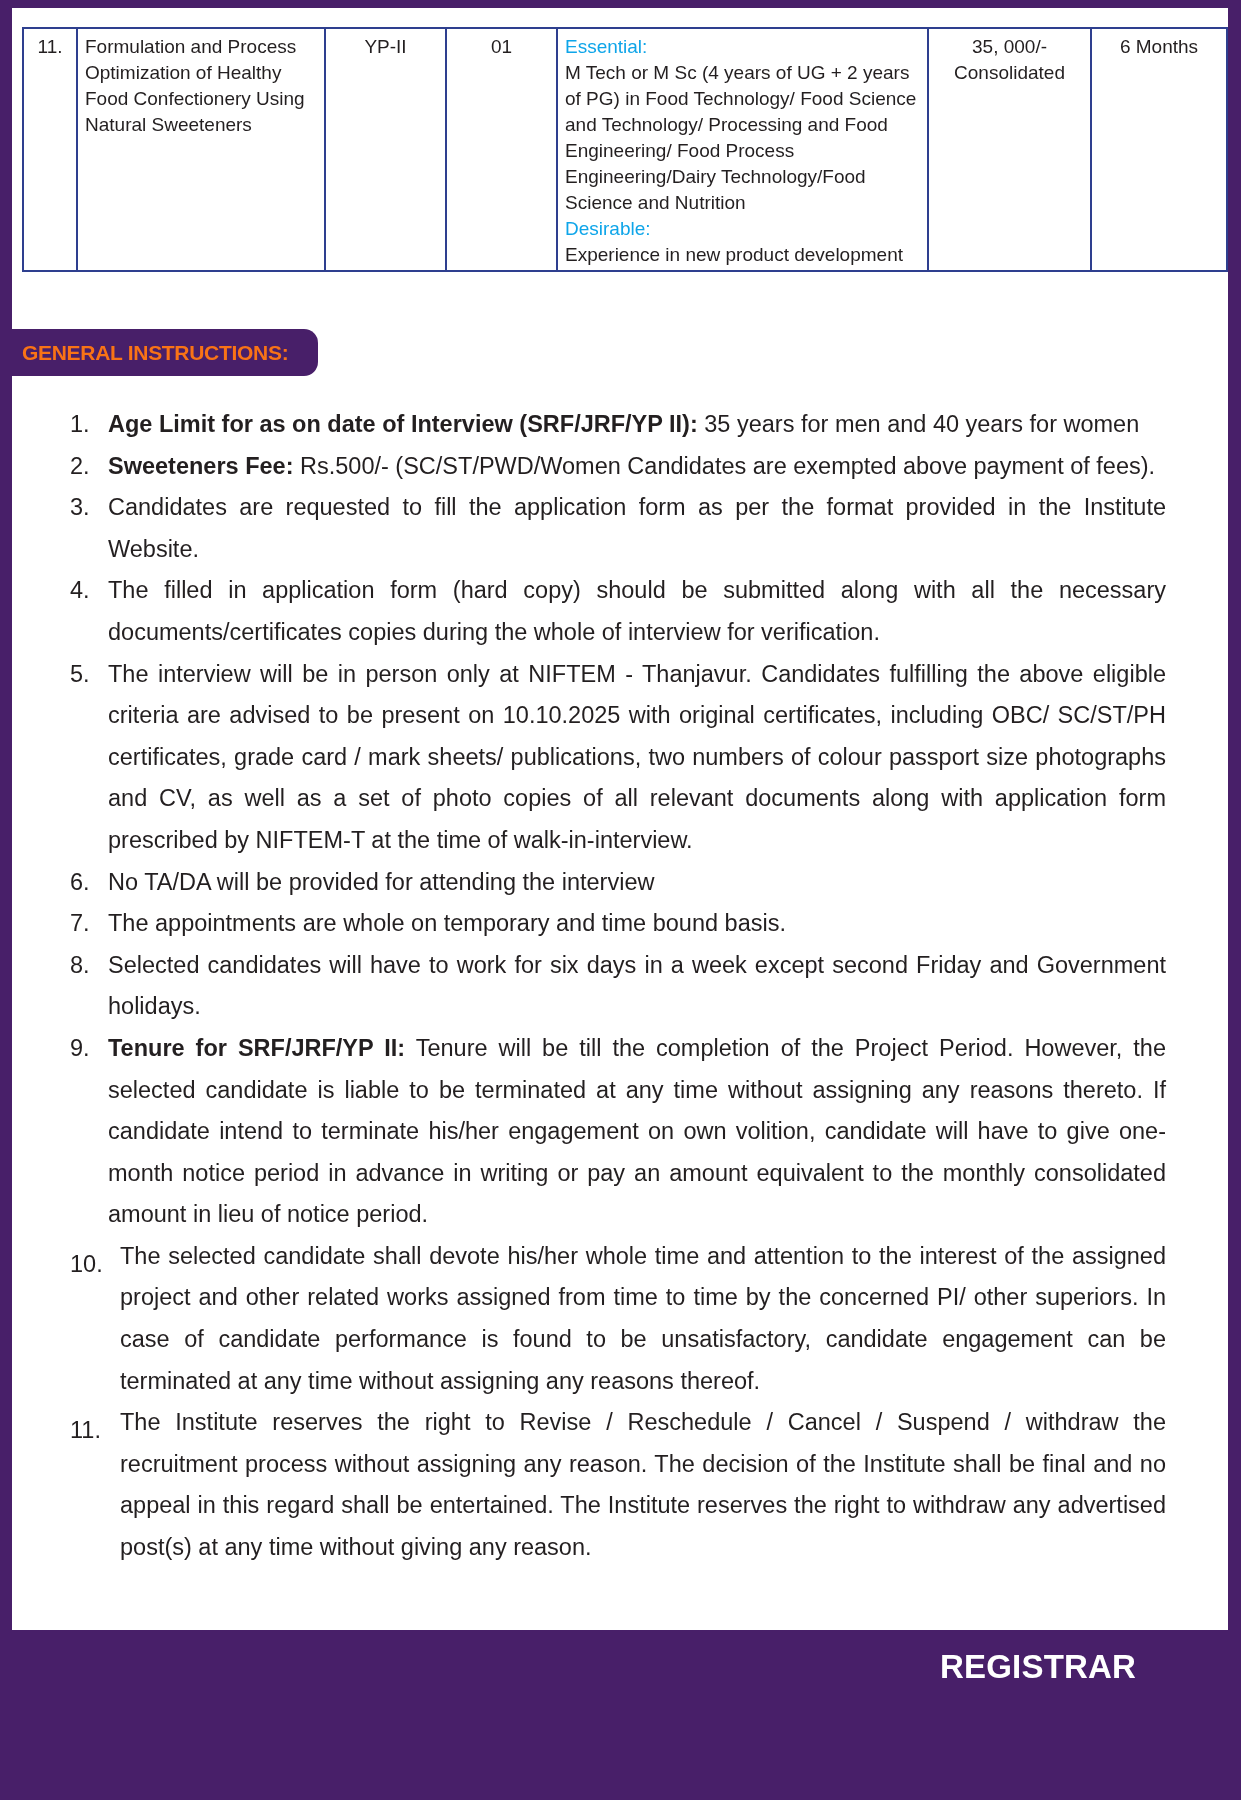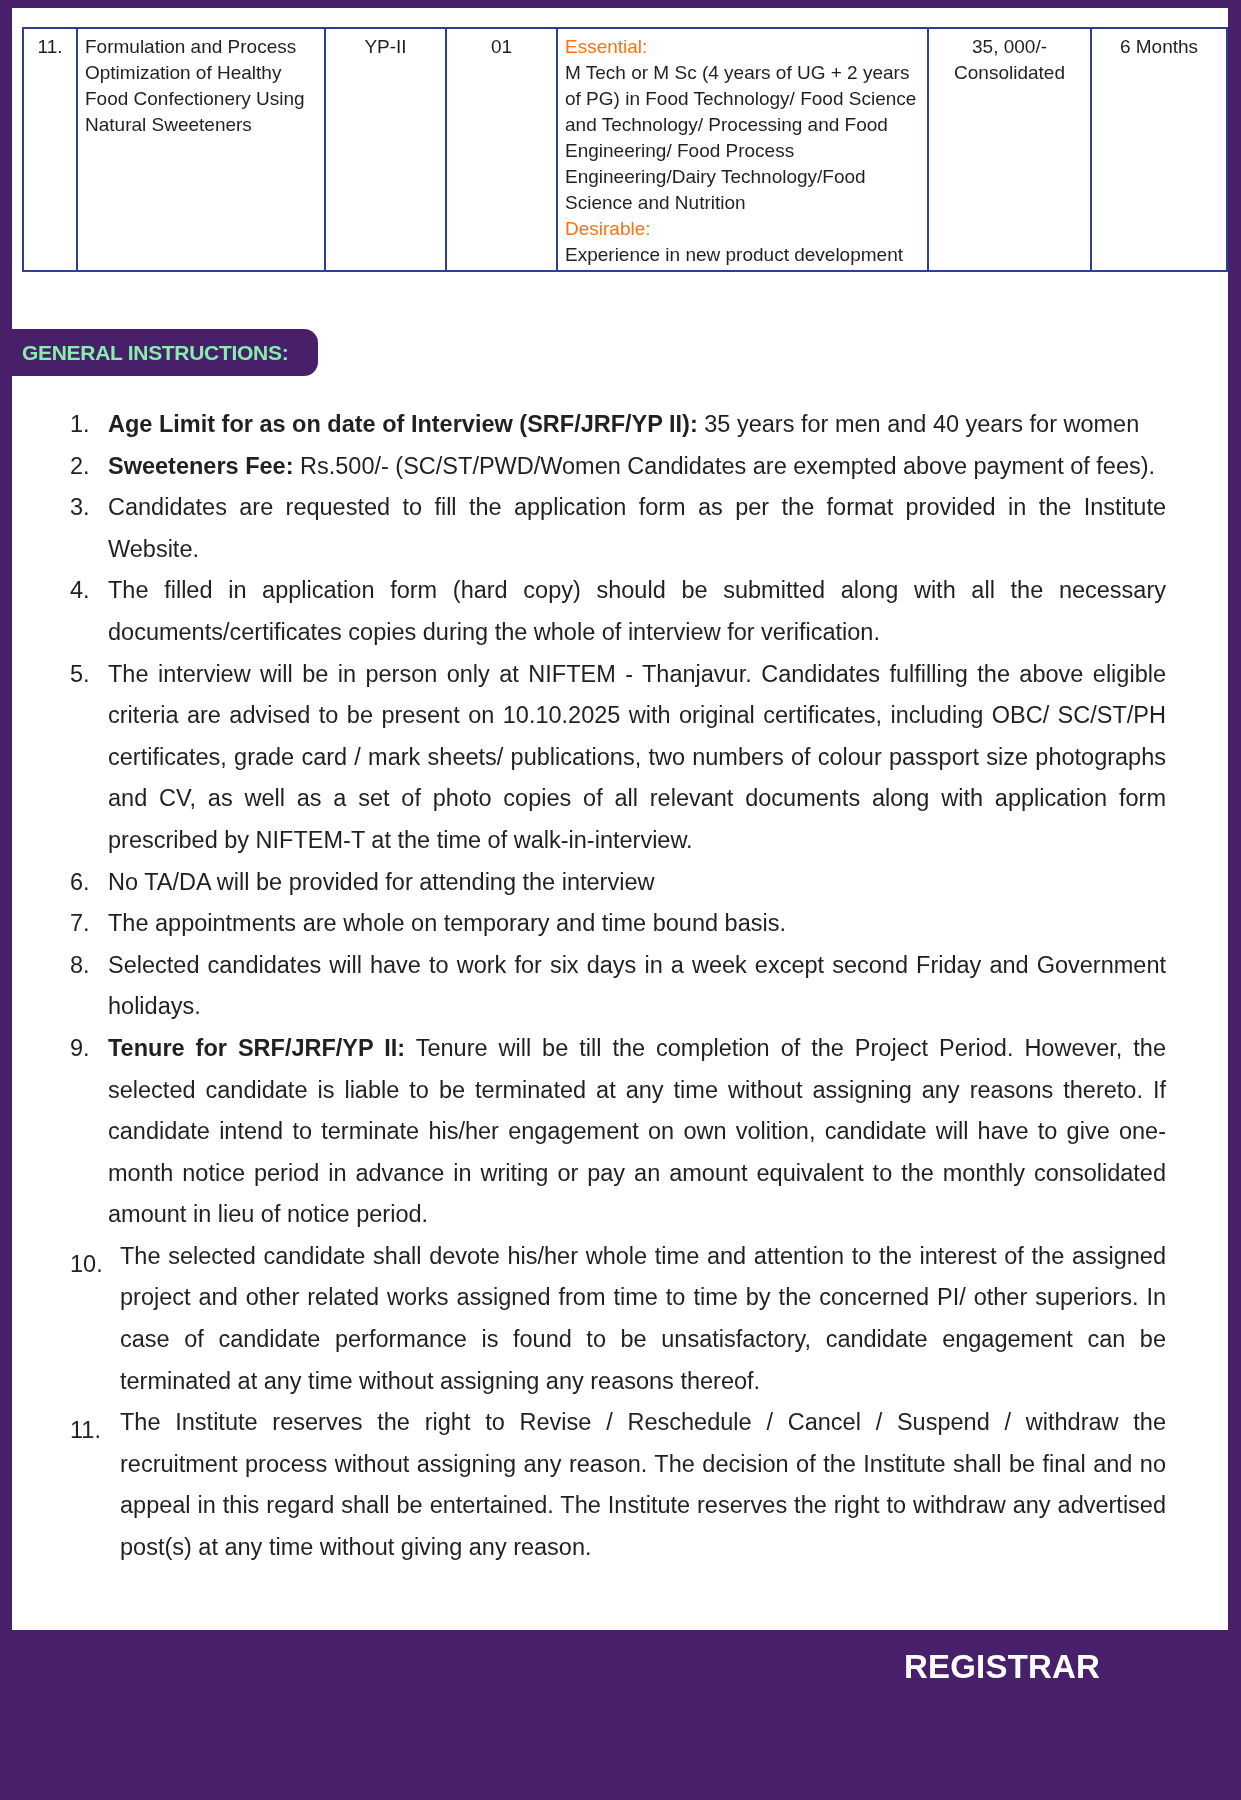--- a/index.html
+++ b/index.html
@@ -13,37 +13,37 @@
   }
   table.posts {
     position: absolute; left: 22px; top: 27px; width: 1206px;
     border-collapse: collapse; table-layout: fixed;
     font-size: 19px; color: #231f20; line-height: 26px;
   }
   table.posts td {
     border: 2px solid #2e3f8f; vertical-align: top; padding: 5px 7px 2px 7px;
   }
   td.c { text-align: center; }
-  .red { color: #f97316; }
+  .red { color: #0ea5e9; }
   .badge {
     position: absolute; left: 12px; top: 329px; width: 306px; height: 47px;
     background: #481f69; border-radius: 0 14px 14px 0;
-    color: #86efac; font-weight: bold; font-size: 21px; line-height: 47px;
+    color: #f97316; font-weight: bold; font-size: 21px; line-height: 47px;
     padding-left: 10px; box-sizing: border-box; letter-spacing: -0.3px;
   }
   ol.instr {
     position: absolute; left: 70px; top: 404px; width: 1096px; margin: 0; padding: 0;
     list-style: none; font-size: 23.5px; line-height: 41.6px; color: #231f20;
   }
   ol.instr li { display: flex; text-align: justify; }
   ol.instr li .num { flex: 0 0 38px; }
   ol.instr li.two .num { flex: 0 0 50px; margin-top: 8px; }
   ol.instr li .txt { flex: 1; text-align: justify; }
   .footer-label {
-    position: absolute; left: 904px; top: 1648px; color: #ffffff;
+    position: absolute; left: 940px; top: 1648px; color: #ffffff;
     font-weight: bold; font-size: 33px; letter-spacing: 0.2px;
   }
 </style>
 </head>
 <body>
 
 <div class="sheet"></div>
 
 <table class="posts">
   <colgroup>

